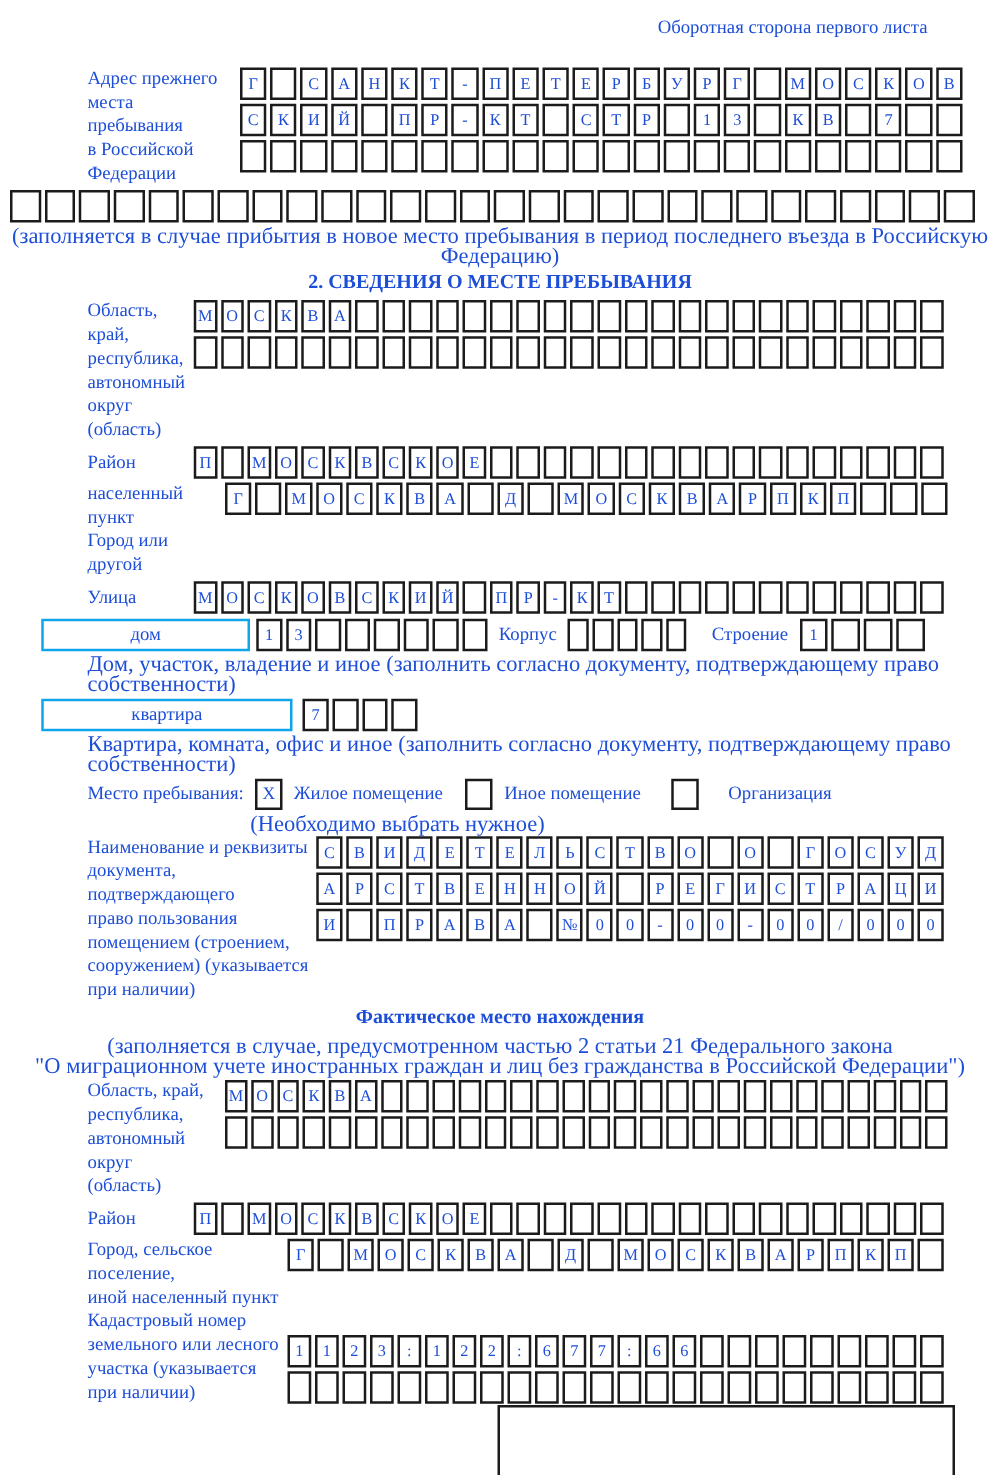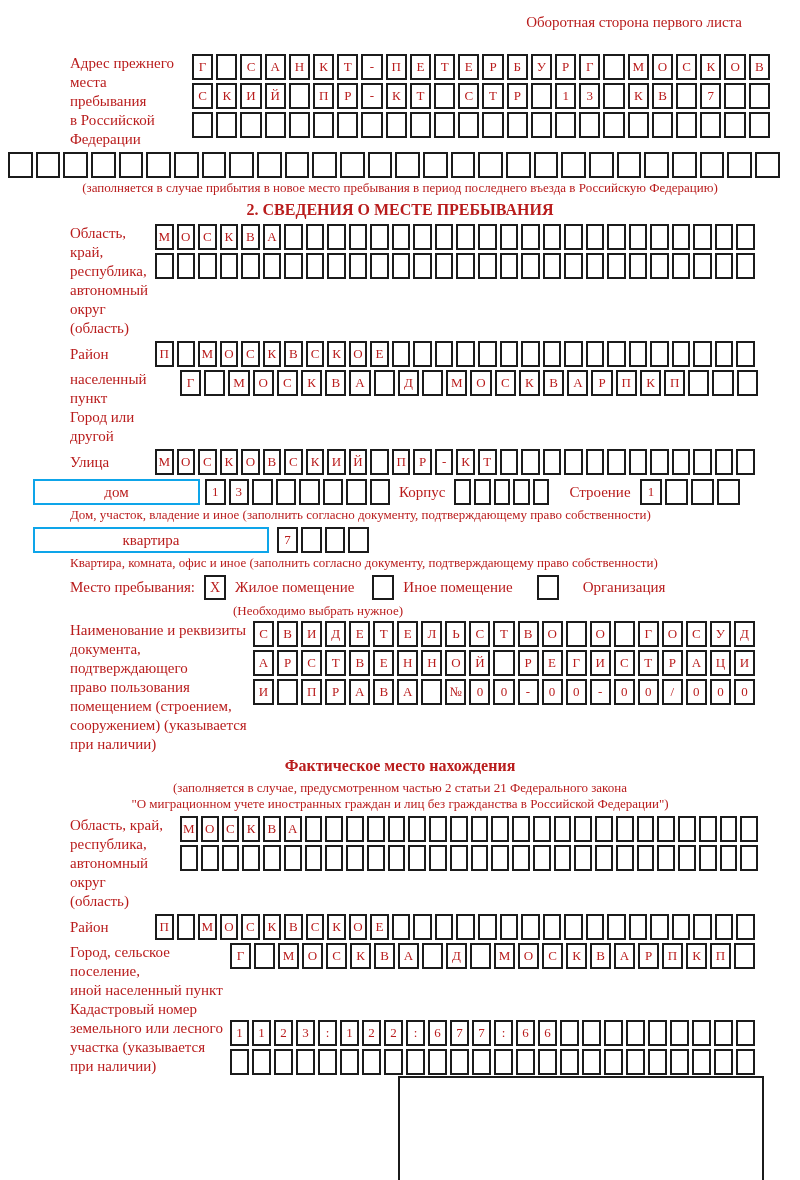--- a/index.html
+++ b/index.html
@@ -1,36 +1,36 @@
 <!DOCTYPE html>
 <html><head>
 <meta charset="utf-8">
 <style>
   html,body{margin:0;padding:0;background:#fff;}
   .page{
     width:800px;height:1180px;box-sizing:border-box;
     padding:14px 0 0 8px;position:relative;
-    font-family:"Liberation Serif","DejaVu Serif",serif;color:#b91c1c;background:#fff;
+    font-family:"Liberation Serif","DejaVu Serif",serif;color:#1d4ed8;background:#fff;
     overflow:hidden;
   }
   .side-title{font-size:15px;text-align:right;padding-right:58px;height:18px;}
   .frow{display:flex;align-items:flex-start;}
   .flabel{font-size:15px;line-height:19px;padding-left:62px;box-sizing:border-box;flex-shrink:0;}
   .flabel.single{line-height:26px;}
   .w147{width:147px}.w172{width:172px}.w222{width:222px}.w245{width:245px}
   .cellcol{display:flex;flex-direction:column;gap:3px;}
   .cellrow{display:flex;gap:3px;box-sizing:border-box;}
   .c578{width:578px}.c600{width:600px}.c525{width:525px}.c502{width:502px}
   .c772{width:772px}.c185{width:185px}.c95{width:95px}.c100{width:100px}.c92{width:92px}
   .cell{
     flex:1;height:22px;border:2px solid #1b1b1b;min-width:0;
     display:flex;align-items:center;justify-content:center;
     font-size:13px;background:#fff;
   }
-  .note{font-size:13px;text-align:center;margin:2px 0 2px;line-height:16px;width:784px;}
+  .note{font-size:18px;text-align:center;margin:2px 0 2px;line-height:16px;width:784px;}
   .h-sec{font-weight:bold;text-align:center;font-size:16px;margin:4px 0 4px;width:784px;line-height:20px;}
   .mt2{margin-top:2px}.mt3{margin-top:3px}.mt4{margin-top:4px}.mb3{margin-bottom:3px}
   .addr-block{margin-top:22px;gap:12px;}
   .big-label-box{
     border:2px solid #0ea5e9;height:26px;display:flex;align-items:center;justify-content:center;
     font-size:15px;box-sizing:border-box;background:#fff;flex-shrink:0;
   }
   .house-row{margin-left:25px;display:flex;align-items:center;margin-top:4px;}
   .inline-lb{font-size:15px;padding:0 9px;white-space:nowrap;}
   .chk{
@@ -367,21 +367,21 @@
     <div class="cellrow c100">
         <div class="cell">1</div>
         <div class="cell"></div>
         <div class="cell"></div>
         <div class="cell"></div>
       </div>
   </div>
   <div class="note" style="text-align:left;padding-left:62px;box-sizing:border-box;">Дом, участок, владение и иное (заполнить согласно документу, подтверждающему право собственности)</div>
 
   <div class="house-row mt2">
-    <div class="big-label-box" style="width:236px;">квартира</div>
+    <div class="big-label-box" style="width:201px;">квартира</div>
     <div class="cellrow c92" style="margin-left:8px;">
         <div class="cell">7</div>
         <div class="cell"></div>
         <div class="cell"></div>
         <div class="cell"></div>
       </div>
   </div>
   <div class="note" style="text-align:left;padding-left:62px;box-sizing:border-box;">Квартира, комната, офис и иное (заполнить согласно документу, подтверждающему право собственности)</div>
 
   <div class="chk-row">

